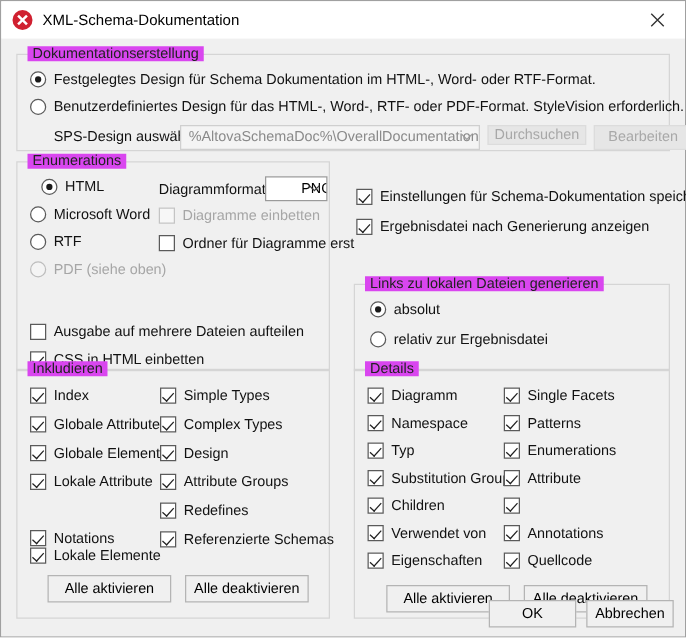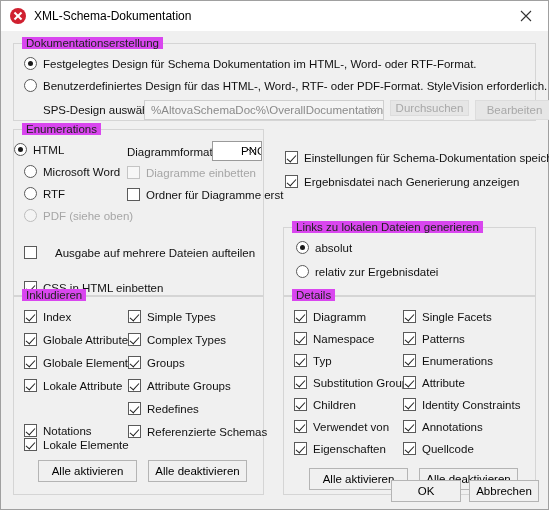--- a/index.html
+++ b/index.html
@@ -218,21 +218,21 @@
         </span>
       </div>
 
       <div class="btn disabled" style="left:376px; top:56px; width:79px; height:16px;">Durchsuchen</div>
       <div class="btn disabled" style="left:461px; top:56px; width:79px; height:20px;">Bearbeiten</div>
     </div>
 
     <div class="group" style="left:12px; top:98px; width:251px; height:168px;">
       <div class="legend">Enumerations</div>
 
-      <div class="row" style="left:0; top:13px;">
+      <div class="row" style="left:19px; top:13px;">
         <span class="radio checked"></span>
         <span class="lbl">HTML</span>
       </div>
       <div class="row" style="left:10px; top:35px;">
         <span class="radio"></span>
         <span class="lbl">Microsoft Word</span>
       </div>
       <div class="row" style="left:10px; top:57px;">
         <span class="radio"></span>
         <span class="lbl">RTF</span>
@@ -254,21 +254,21 @@
 
       <div class="row" style="left:113px; top:36px;">
         <span class="checkbox disabled"></span>
         <span class="lbl disabled">Diagramme einbetten</span>
       </div>
       <div class="row" style="left:113px; top:58px;">
         <span class="checkbox"></span>
         <span class="lbl">Ordner für Diagramme erst</span>
       </div>
 
-      <div class="row" style="left:10px; top:116px;gap:12px;">
+      <div class="row" style="left:10px; top:129px;">
         <span class="checkbox"></span>
         <span class="lbl">Ausgabe auf mehrere Dateien aufteilen</span>
       </div>
       <div class="row" style="left:10px; top:151px;">
         <span class="checkbox checked"></span>
         <span class="lbl">CSS in HTML einbetten</span>
       </div>
     </div>
 
     <div class="row" style="left:284px; top:100px;margin-top:44px;">
@@ -324,21 +324,21 @@
       <div class="row" style="left:114px; top:14px;">
         <span class="checkbox checked"></span>
         <span class="lbl">Simple Types</span>
       </div>
       <div class="row" style="left:114px; top:37px;">
         <span class="checkbox checked"></span>
         <span class="lbl">Complex Types</span>
       </div>
       <div class="row" style="left:114px; top:60px;">
         <span class="checkbox checked"></span>
-        <span class="lbl">Groups</span>
+        <span class="lbl">Design</span>
       </div>
       <div class="row" style="left:114px; top:83px;">
         <span class="checkbox checked"></span>
         <span class="lbl">Attribute Groups</span>
       </div>
       <div class="row" style="left:114px; top:106px;">
         <span class="checkbox checked"></span>
         <span class="lbl">Redefines</span>
       </div>
       <div class="row" style="left:114px; top:129px;">
@@ -393,21 +393,20 @@
       <div class="row" style="left:119px; top:58px;">
         <span class="checkbox checked"></span>
         <span class="lbl">Enumerations</span>
       </div>
       <div class="row" style="left:119px; top:80px;">
         <span class="checkbox checked"></span>
         <span class="lbl">Attribute</span>
       </div>
       <div class="row" style="left:119px; top:102px;">
         <span class="checkbox checked"></span>
-        <span class="lbl">Identity Constraints</span>
       </div>
       <div class="row" style="left:119px; top:124px;">
         <span class="checkbox checked"></span>
         <span class="lbl">Annotations</span>
       </div>
       <div class="row" style="left:119px; top:146px;">
         <span class="checkbox checked"></span>
         <span class="lbl">Quellcode</span>
       </div>
 

